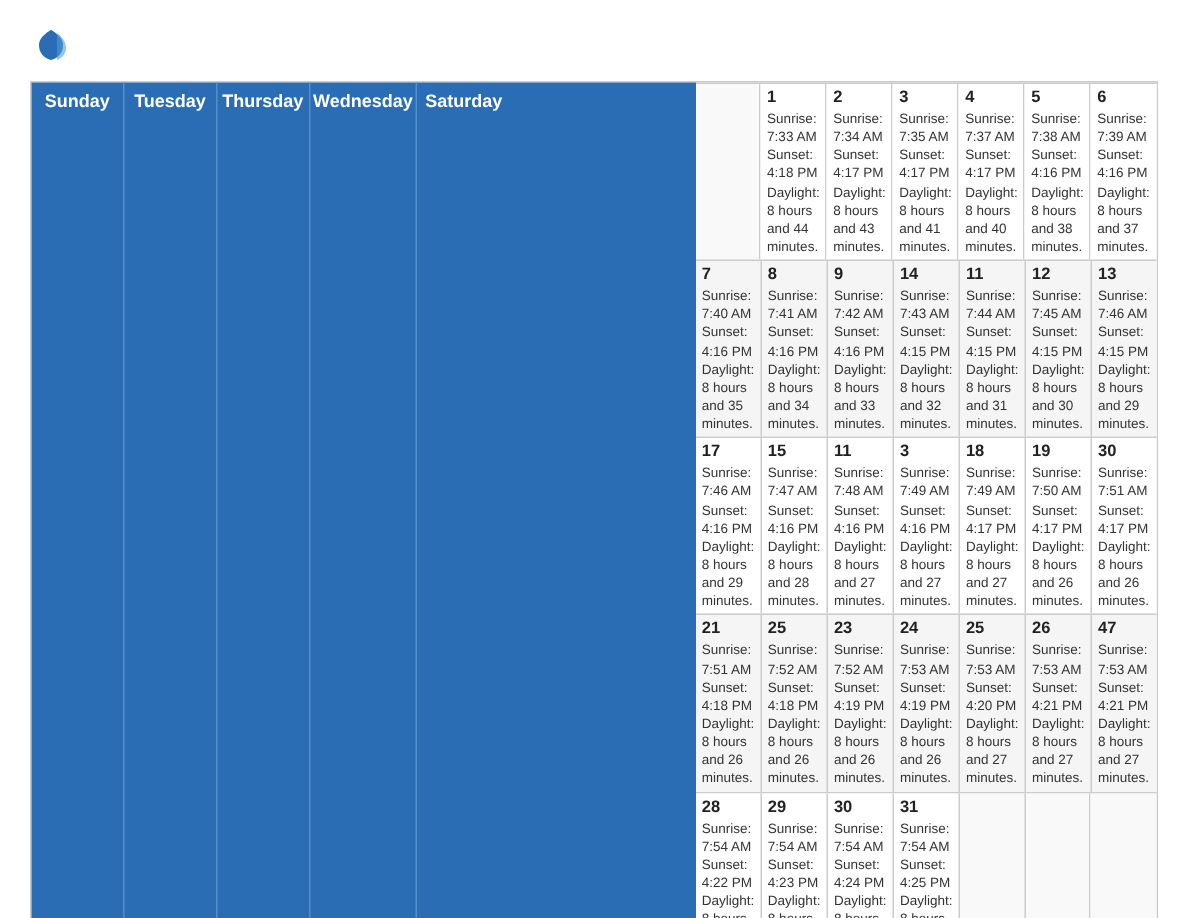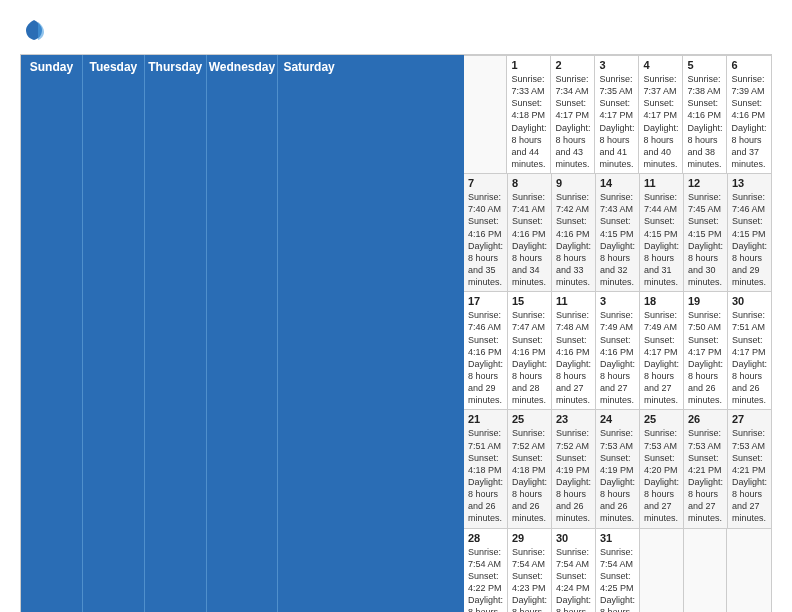--- a/index.html
+++ b/index.html
@@ -249,21 +249,21 @@
           </div>
           <div class="cal-cell">
             <div class="day-num">25</div>
             <div class="cell-info">Sunrise: 7:53 AM<br>Sunset: 4:20 PM<br>Daylight: 8 hours<br>and 27 minutes.</div>
           </div>
           <div class="cal-cell">
             <div class="day-num">26</div>
             <div class="cell-info">Sunrise: 7:53 AM<br>Sunset: 4:21 PM<br>Daylight: 8 hours<br>and 27 minutes.</div>
           </div>
           <div class="cal-cell">
-            <div class="day-num">27</div>
+            <div class="day-num">47</div>
             <div class="cell-info">Sunrise: 7:53 AM<br>Sunset: 4:21 PM<br>Daylight: 8 hours<br>and 27 minutes.</div>
           </div>
         </div>
         <div class="cal-row">
           <div class="cal-cell">
             <div class="day-num">28</div>
             <div class="cell-info">Sunrise: 7:54 AM<br>Sunset: 4:22 PM<br>Daylight: 8 hours<br>and 28 minutes.</div>
           </div>
           <div class="cal-cell">
             <div class="day-num">29</div>

